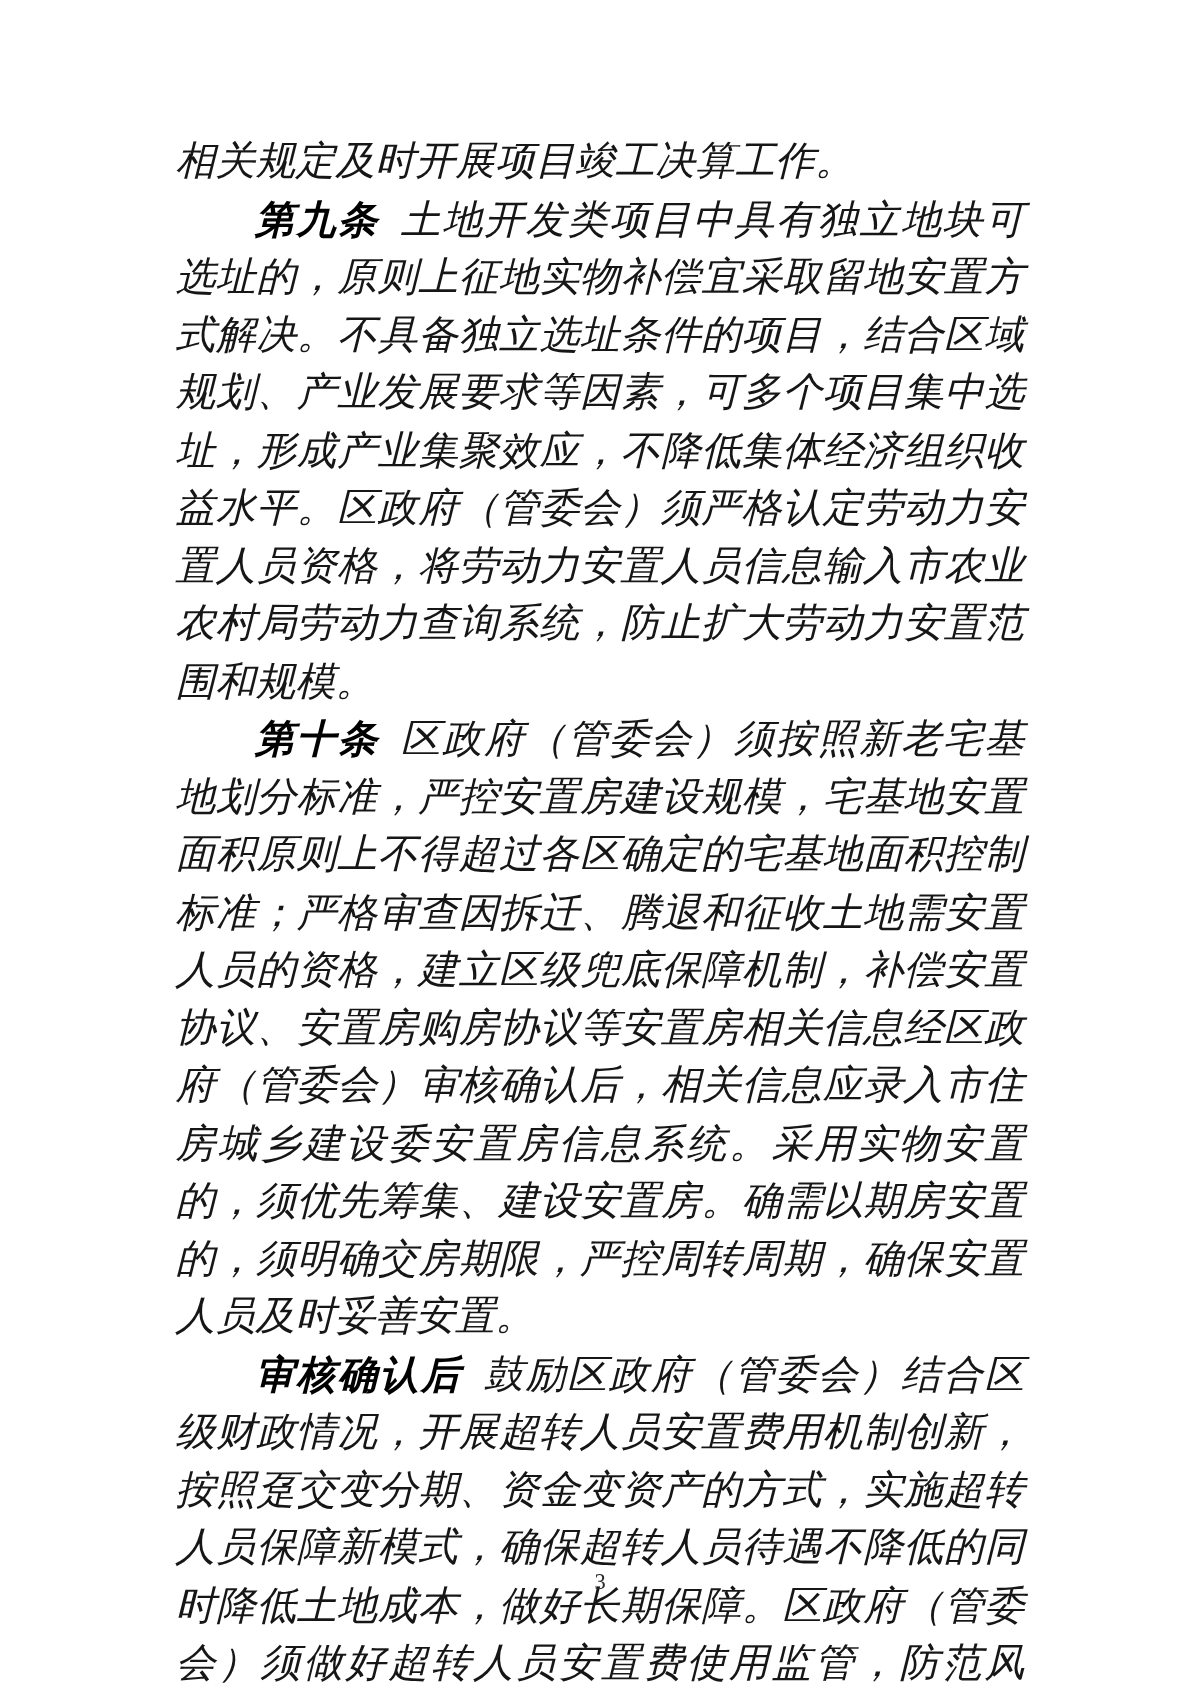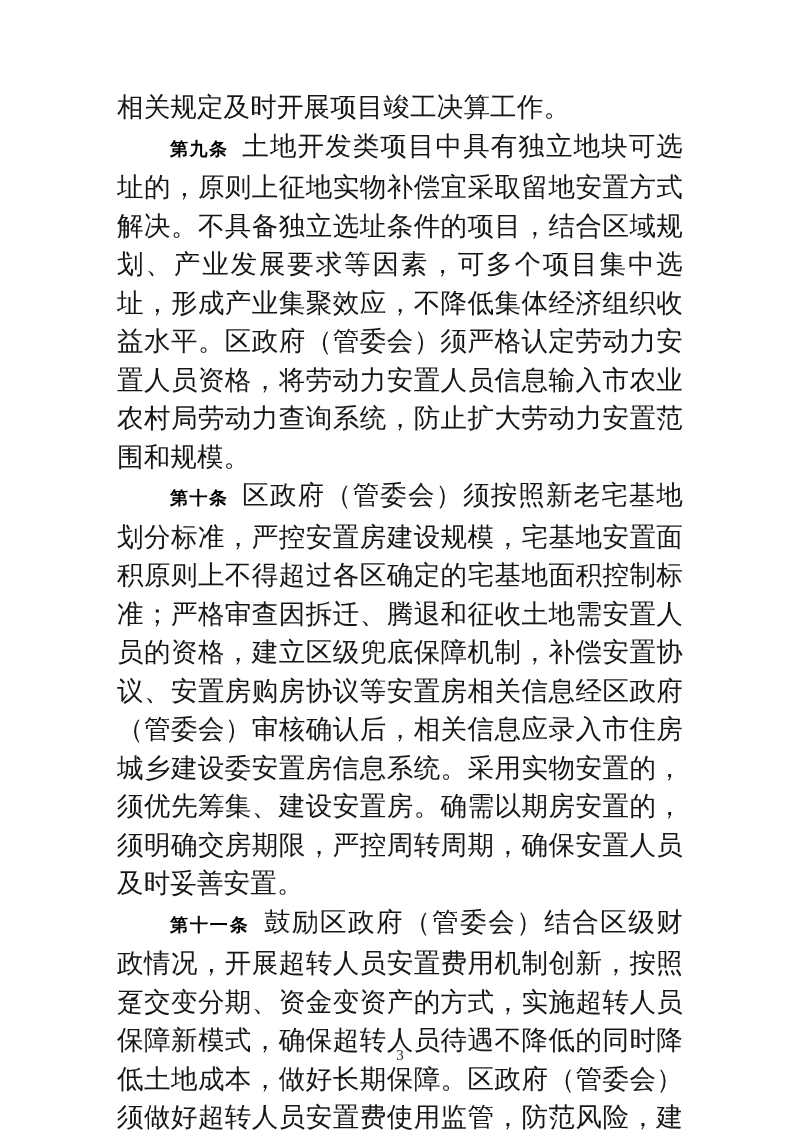--- a/index.html
+++ b/index.html
@@ -37,31 +37,32 @@
     padding: 0;
     font-size: 26.5px;
     line-height: 38.5px;
     text-align: justify;
     text-justify: inter-character;
     text-align-last: left;
     letter-spacing: 0.15px;
     color: #161616;
     font-family: "Liberation Serif", "DejaVu Serif", serif;
     word-break: break-all;
+    font-style: italic;
     -webkit-font-smoothing: none;
   }
 
   .para.indent {
     text-indent: 53px;
   }
 
   .art-no {
     font-family: "Liberation Sans", "DejaVu Sans", sans-serif;
     font-weight: bold;
-    font-size: 18px;
+    font-size: 26px;
     letter-spacing: 0.5px;
     color: #000000;
   }
 
   .art-gap {
     display: inline-block;
     width: 13px;
   }
 
   #page-number {
@@ -82,19 +83,19 @@
 <div id="page">
 
   <div id="text-column">
 
     <p class="para"><span>相关规定及时开展项目竣工决算工作。</span></p>
 
     <p class="para indent"><span class="art-no">第九条</span><span class="art-gap"></span><span>土地开发类项目中具有独立地块可选址的，原则上征地实物补偿宜采取留地安置方式解决。不具备独立选址条件的项目，结合区域规划、产业发展要求等因素，可多个项目集中选址，形成产业集聚效应，不降低集体经济组织收益水平。区政府（管委会）须严格认定劳动力安置人员资格，将劳动力安置人员信息输入市农业农村局劳动力查询系统，防止扩大劳动力安置范围和规模。</span></p>
 
     <p class="para indent"><span class="art-no">第十条</span><span class="art-gap"></span><span>区政府（管委会）须按照新老宅基地划分标准，严控安置房建设规模，宅基地安置面积原则上不得超过各区确定的宅基地面积控制标准；严格审查因拆迁、腾退和征收土地需安置人员的资格，建立区级兜底保障机制，补偿安置协议、安置房购房协议等安置房相关信息经区政府（管委会）审核确认后，相关信息应录入市住房城乡建设委安置房信息系统。采用实物安置的，须优先筹集、建设安置房。确需以期房安置的，须明确交房期限，严控周转周期，确保安置人员及时妥善安置。</span></p>
 
-    <p class="para indent"><span class="art-no">第十一条</span><span class="art-gap"></span><span>鼓励区政府（管委会）结合区级财政情况，开展超转人员安置费用机制创新，按照趸交变分期、资金变资产的方式，实施超转人员保障新模式，确保超转人员待遇不降低的同时降低土地成本，做好长期保障。区政府（管委会）须做好超转人员安置费使用监管，防范风险，建立区级兜底保障机制。</span></p>
+    <p class="para indent"><span class="art-no">审核确认后</span><span class="art-gap"></span><span>鼓励区政府（管委会）结合区级财政情况，开展超转人员安置费用机制创新，按照趸交变分期、资金变资产的方式，实施超转人员保障新模式，确保超转人员待遇不降低的同时降低土地成本，做好长期保障。区政府（管委会）须做好超转人员安置费使用监管，防范风险，建立区级兜底保障机制。</span></p>
 
   </div>
 
   <div id="page-number">3</div>
 
 </div>
 
 </body></html>

